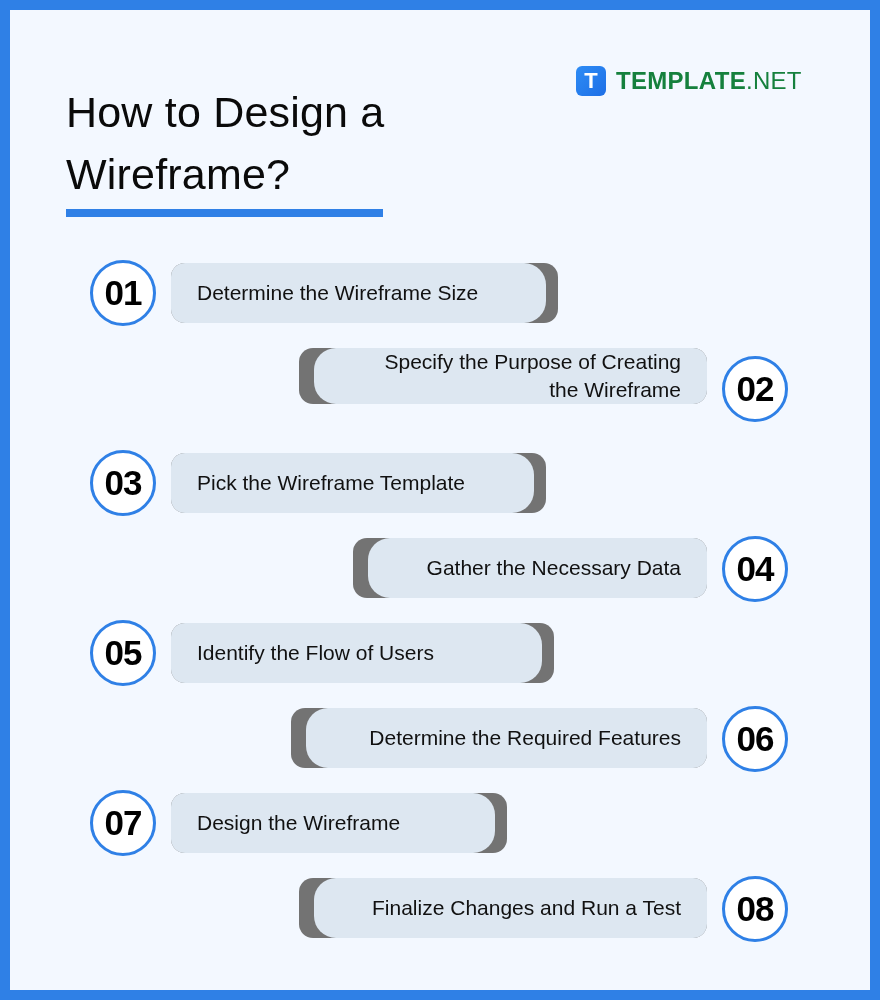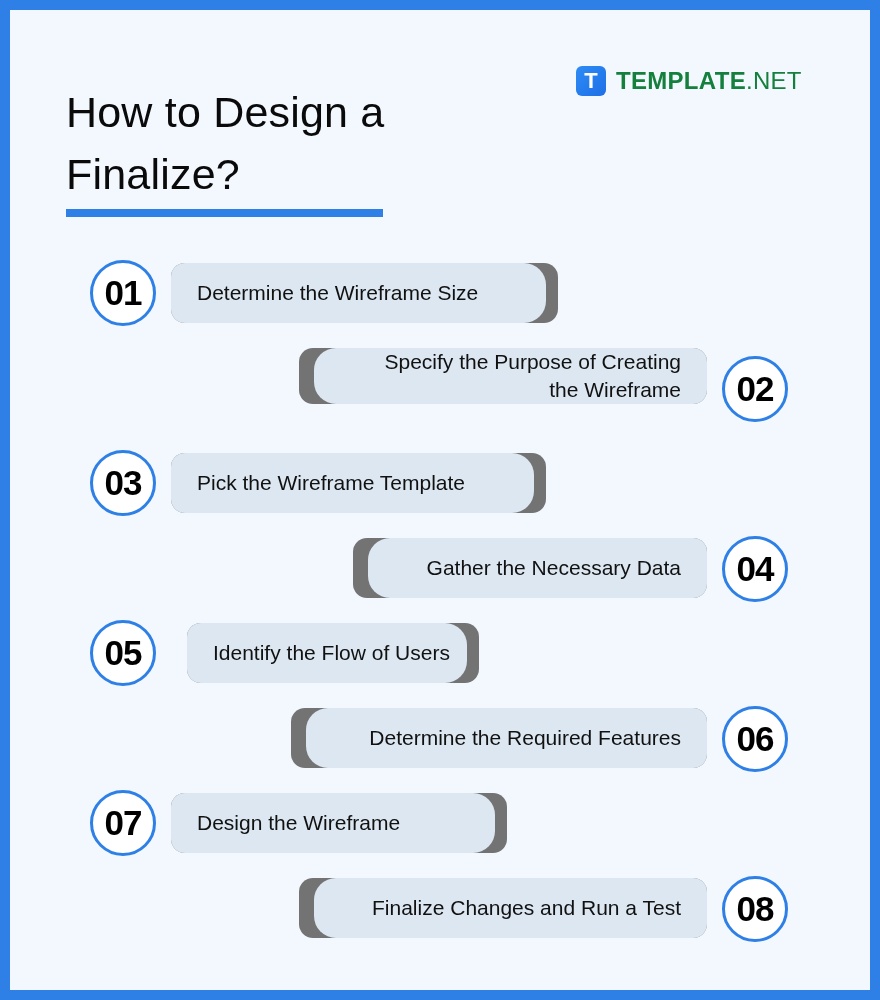--- a/index.html
+++ b/index.html
@@ -19,21 +19,21 @@
   .pill-inner { position: absolute; top: 0; bottom: 0; background: #dde7f1; border-radius: 14px; display: flex; align-items: center; font-size: 21px; color: #111; line-height: 28px; }
   .step.left .pill-inner { left: 0; right: 12px; border-top-right-radius: 22px; border-bottom-right-radius: 22px; padding-left: 26px; }
   .step.right .pill-inner { right: 0; left: 15px; border-top-left-radius: 22px; border-bottom-left-radius: 22px; justify-content: flex-end; text-align: right; padding-right: 26px; }
 </style>
 </head>
 <body>
 
 <div class="canvas">
   <h1 class="title">
     <span>How to Design a</span><br>
-    <span>Finalize?</span>
+    <span>Wireframe?</span>
   </h1>
   <div class="title-underline"></div>
 
   <div class="logo">
     <div class="logo-mark">T</div>
     <div class="logo-text"><b>TEMPLATE</b><span class="net">.NET</span></div>
   </div>
 
   <div class="step left">
     <div class="circle" style="left:80px; top:250px;">01</div>
@@ -60,21 +60,21 @@
 
   <div class="step right">
     <div class="pill" style="left:343px; top:528px; width:354px; height:60px;">
       <div class="pill-inner">Gather the Necessary Data</div>
     </div>
     <div class="circle" style="left:712px; top:526px;">04</div>
   </div>
 
   <div class="step left">
     <div class="circle" style="left:80px; top:610px;">05</div>
-    <div class="pill" style="left:177px; top:613px; width:292px; height:60px;">
+    <div class="pill" style="left:161px; top:613px; width:383px; height:60px;">
       <div class="pill-inner">Identify the Flow of Users</div>
     </div>
   </div>
 
   <div class="step right">
     <div class="pill" style="left:281px; top:698px; width:416px; height:60px;">
       <div class="pill-inner">Determine the Required Features</div>
     </div>
     <div class="circle" style="left:712px; top:696px;">06</div>
   </div>

